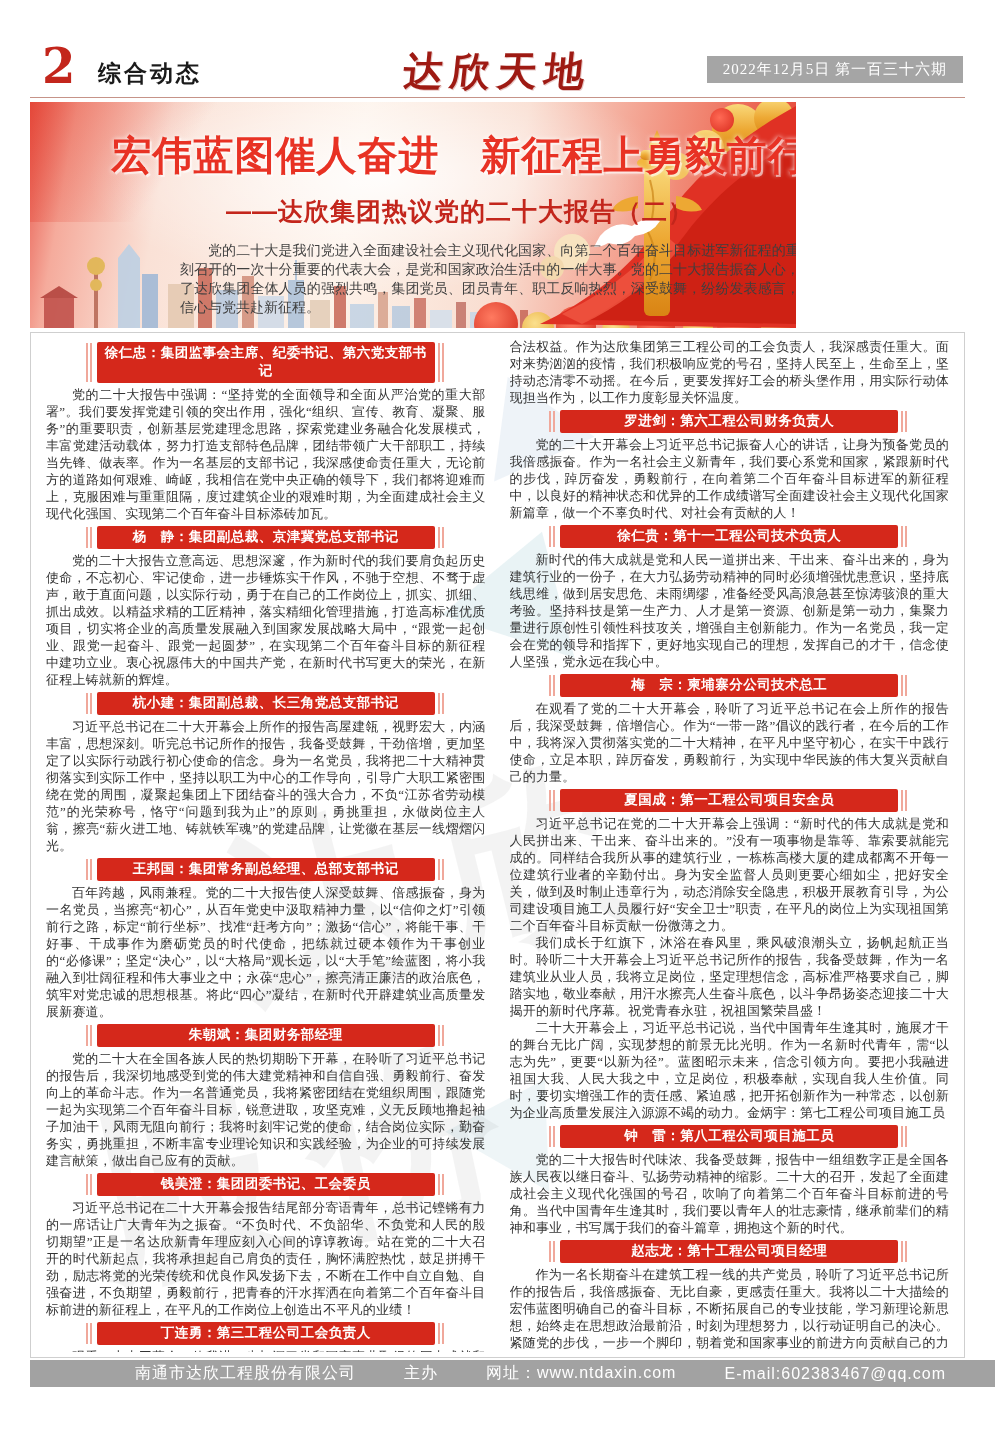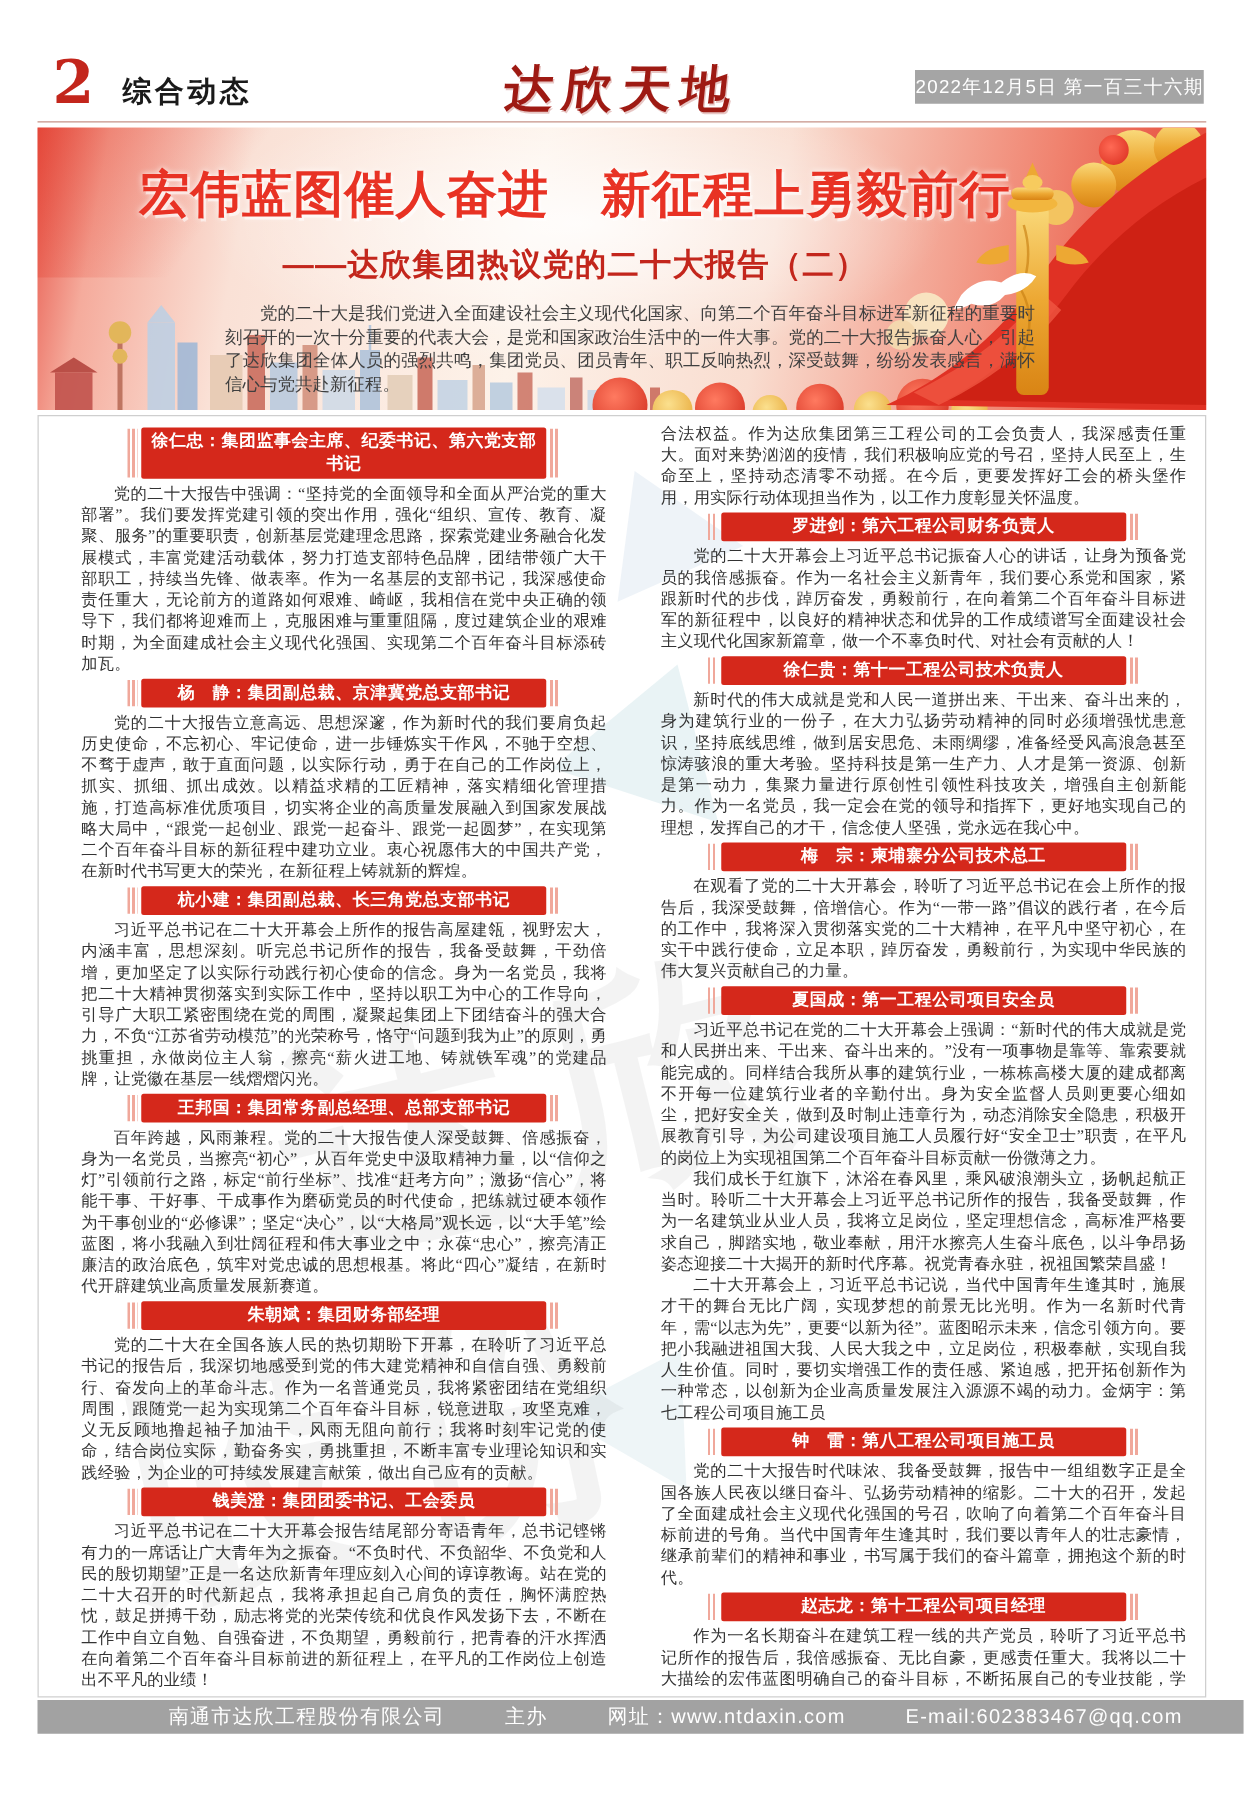--- a/index.html
+++ b/index.html
@@ -7,43 +7,43 @@
         font-family:"Liberation Sans",sans-serif;}
   
   .masthead-row{position:absolute;left:30px;top:48px;width:935px;height:48px;}
   .pagenum{position:absolute;left:12px;top:-6px;font-family:"DejaVu Serif",serif;
            font-size:48px;font-weight:bold;color:#c3261c;line-height:48px;}
   .section-name{position:absolute;left:68px;top:10px;font-size:23px;font-weight:bold;color:#1a1a1a;letter-spacing:3px;}
   .masthead{position:absolute;left:0;right:0;top:-4px;text-align:center;font-family:"DejaVu Serif",serif;
             font-size:40px;font-weight:bold;color:#9e1a13;letter-spacing:7px;transform:skewX(-6deg);
             text-shadow:1px 1px 0 rgba(158,26,19,.25);}
   .issue-box{position:absolute;right:2px;top:8px;background:#a5a5a5;color:#fff;font-size:15px;
-             padding:4px 0;letter-spacing:1px;}
+             padding:4px 16px;letter-spacing:1px;font-family:Liberation Serif, serif;}
   .top-rule{position:absolute;left:30px;top:97px;width:935px;border-top:1px solid #c69388;}
   
-  .banner{position:absolute;left:30px;top:102px;width:935px;height:226px;overflow:hidden;
+  .banner{position:absolute;left:30px;top:102px;width:766px;height:226px;overflow:hidden;
           background:
             radial-gradient(ellipse 420px 160px at 46% 34%, rgba(255,255,255,.85), rgba(255,255,255,0) 70%),
             linear-gradient(100deg,#e7564a 0%,#f5ab9c 6%,#fae1d6 18%,#fdf2e9 42%,#f9ddd0 62%,#f0836f 84%,#e23a2b 100%);}
   .banner::before{content:"";position:absolute;left:0;top:0;width:260px;height:120px;
           background:linear-gradient(125deg,rgba(225,52,36,.45),rgba(225,52,36,0) 55%);}
   .headline{position:relative;z-index:3;width:720px;margin:26px 0 0 70px;text-align:center;
             font-size:40px;font-weight:900;color:#e83224;letter-spacing:1px;
             text-shadow:0 0 5px rgba(255,255,255,.9),2px 2px 0 rgba(255,255,255,.55);}
   .subhead{position:relative;z-index:3;width:720px;margin:12px 0 0 70px;text-align:center;
            font-size:25px;font-weight:bold;color:#c3261c;letter-spacing:1px;}
   .intro{position:relative;z-index:3;width:648px;margin:13px 0 0 150px;font-size:14px;line-height:1.36;
          color:#3f3f3f;text-align:justify;text-indent:2em;}
   .skyline{position:absolute;left:8px;bottom:0;z-index:1;}
   .flower-strip{position:absolute;left:430px;bottom:-8px;z-index:2;}
   .ribbon{position:absolute;right:0;top:0;z-index:2;}
   
   .content{position:absolute;left:30px;top:332px;width:935px;height:1026px;border:1px solid #cfcfcf;
            box-sizing:border-box;display:flex;gap:24px;padding:5px 15px;overflow:hidden;}
-  .col{flex:1 1 0;min-width:0;overflow:hidden;position:relative;z-index:2;margin-left:19px;}
+  .col{flex:1 1 0;min-width:0;overflow:hidden;position:relative;z-index:2;}
   .para{margin:0;font-size:13px;line-height:17px;letter-spacing:.2px;color:#333;
         text-align:justify;text-indent:2em;font-family:"Liberation Serif","DejaVu Serif",serif;}
   .para.noindent{text-indent:0;}
   .sec{position:relative;width:76%;margin:4px auto 3px;background:#d5281b;color:#fff;text-align:center;
        padding:2px 2px 3px;border-radius:2px;font-size:13.5px;font-weight:bold;letter-spacing:.5px;}
   .sec::before,.sec::after{content:"";position:absolute;top:1px;bottom:1px;width:8px;
        background:repeating-linear-gradient(90deg,#f0a89b 0 2px,rgba(240,168,155,0) 2px 4px);}
   .sec::before{left:-11px;} .sec::after{right:-11px;}
   
   .wm{position:absolute;z-index:0;pointer-events:none;font-family:"DejaVu Serif",serif;font-weight:bold;

